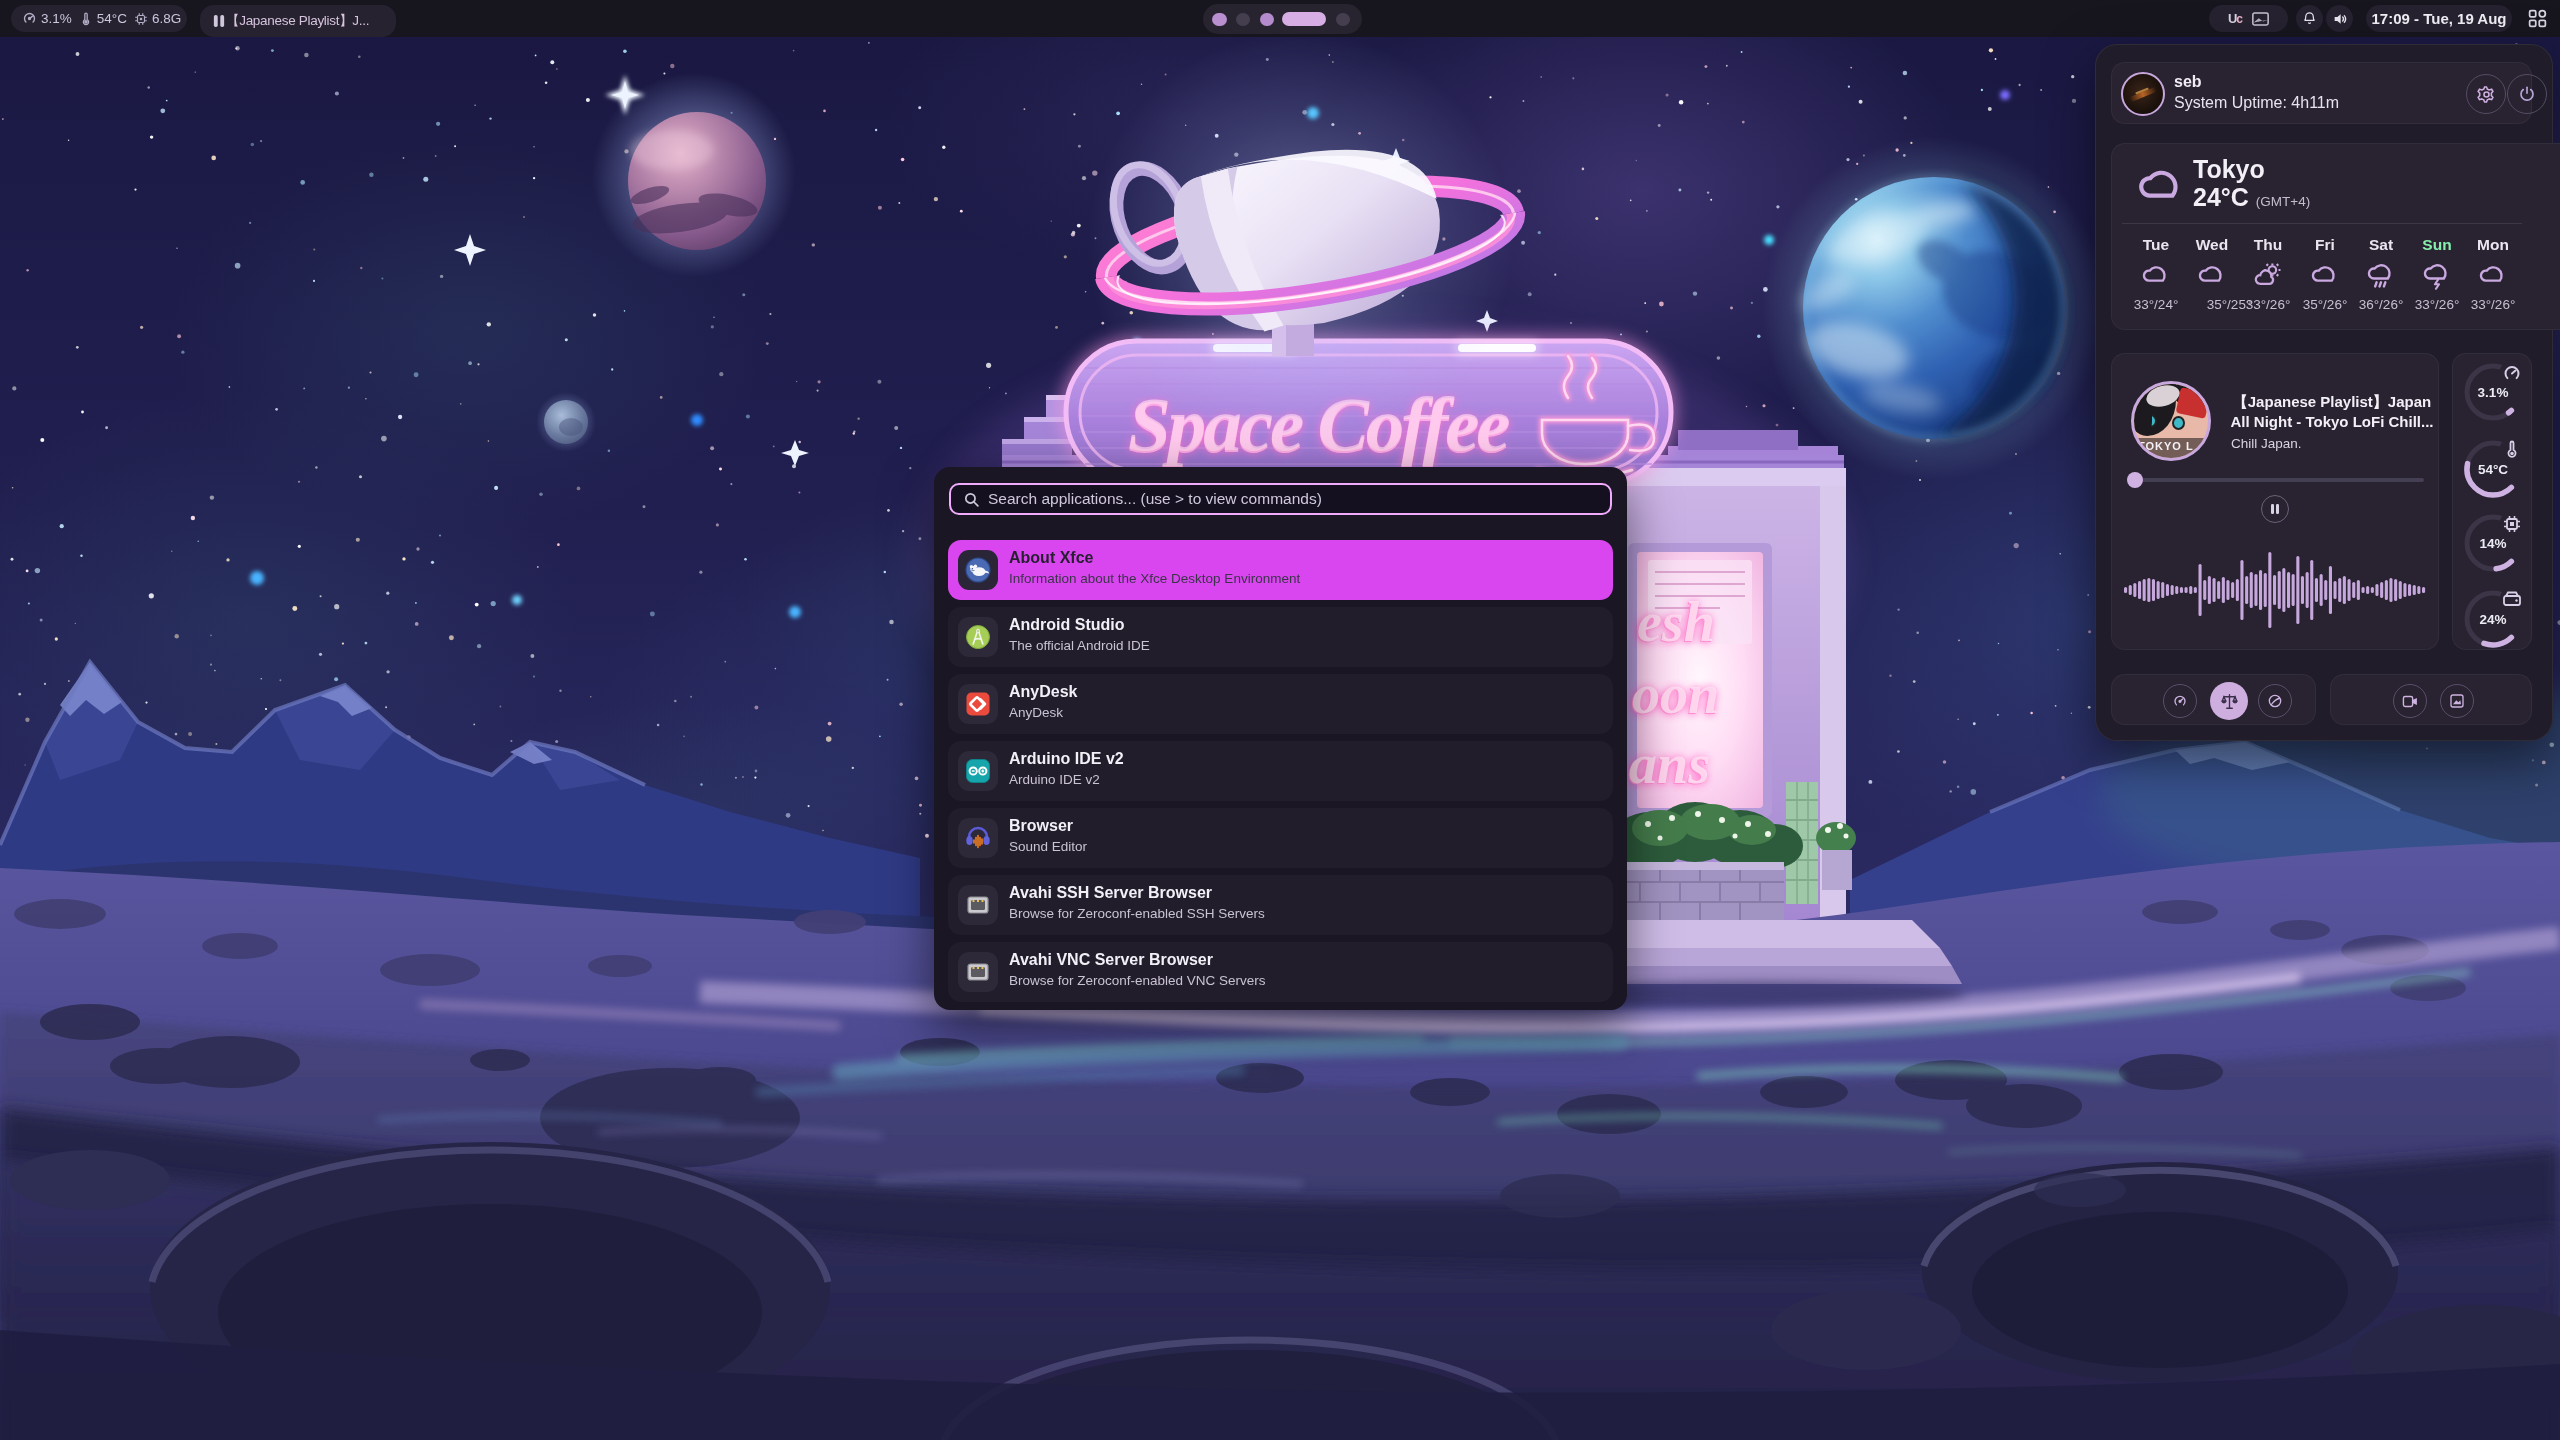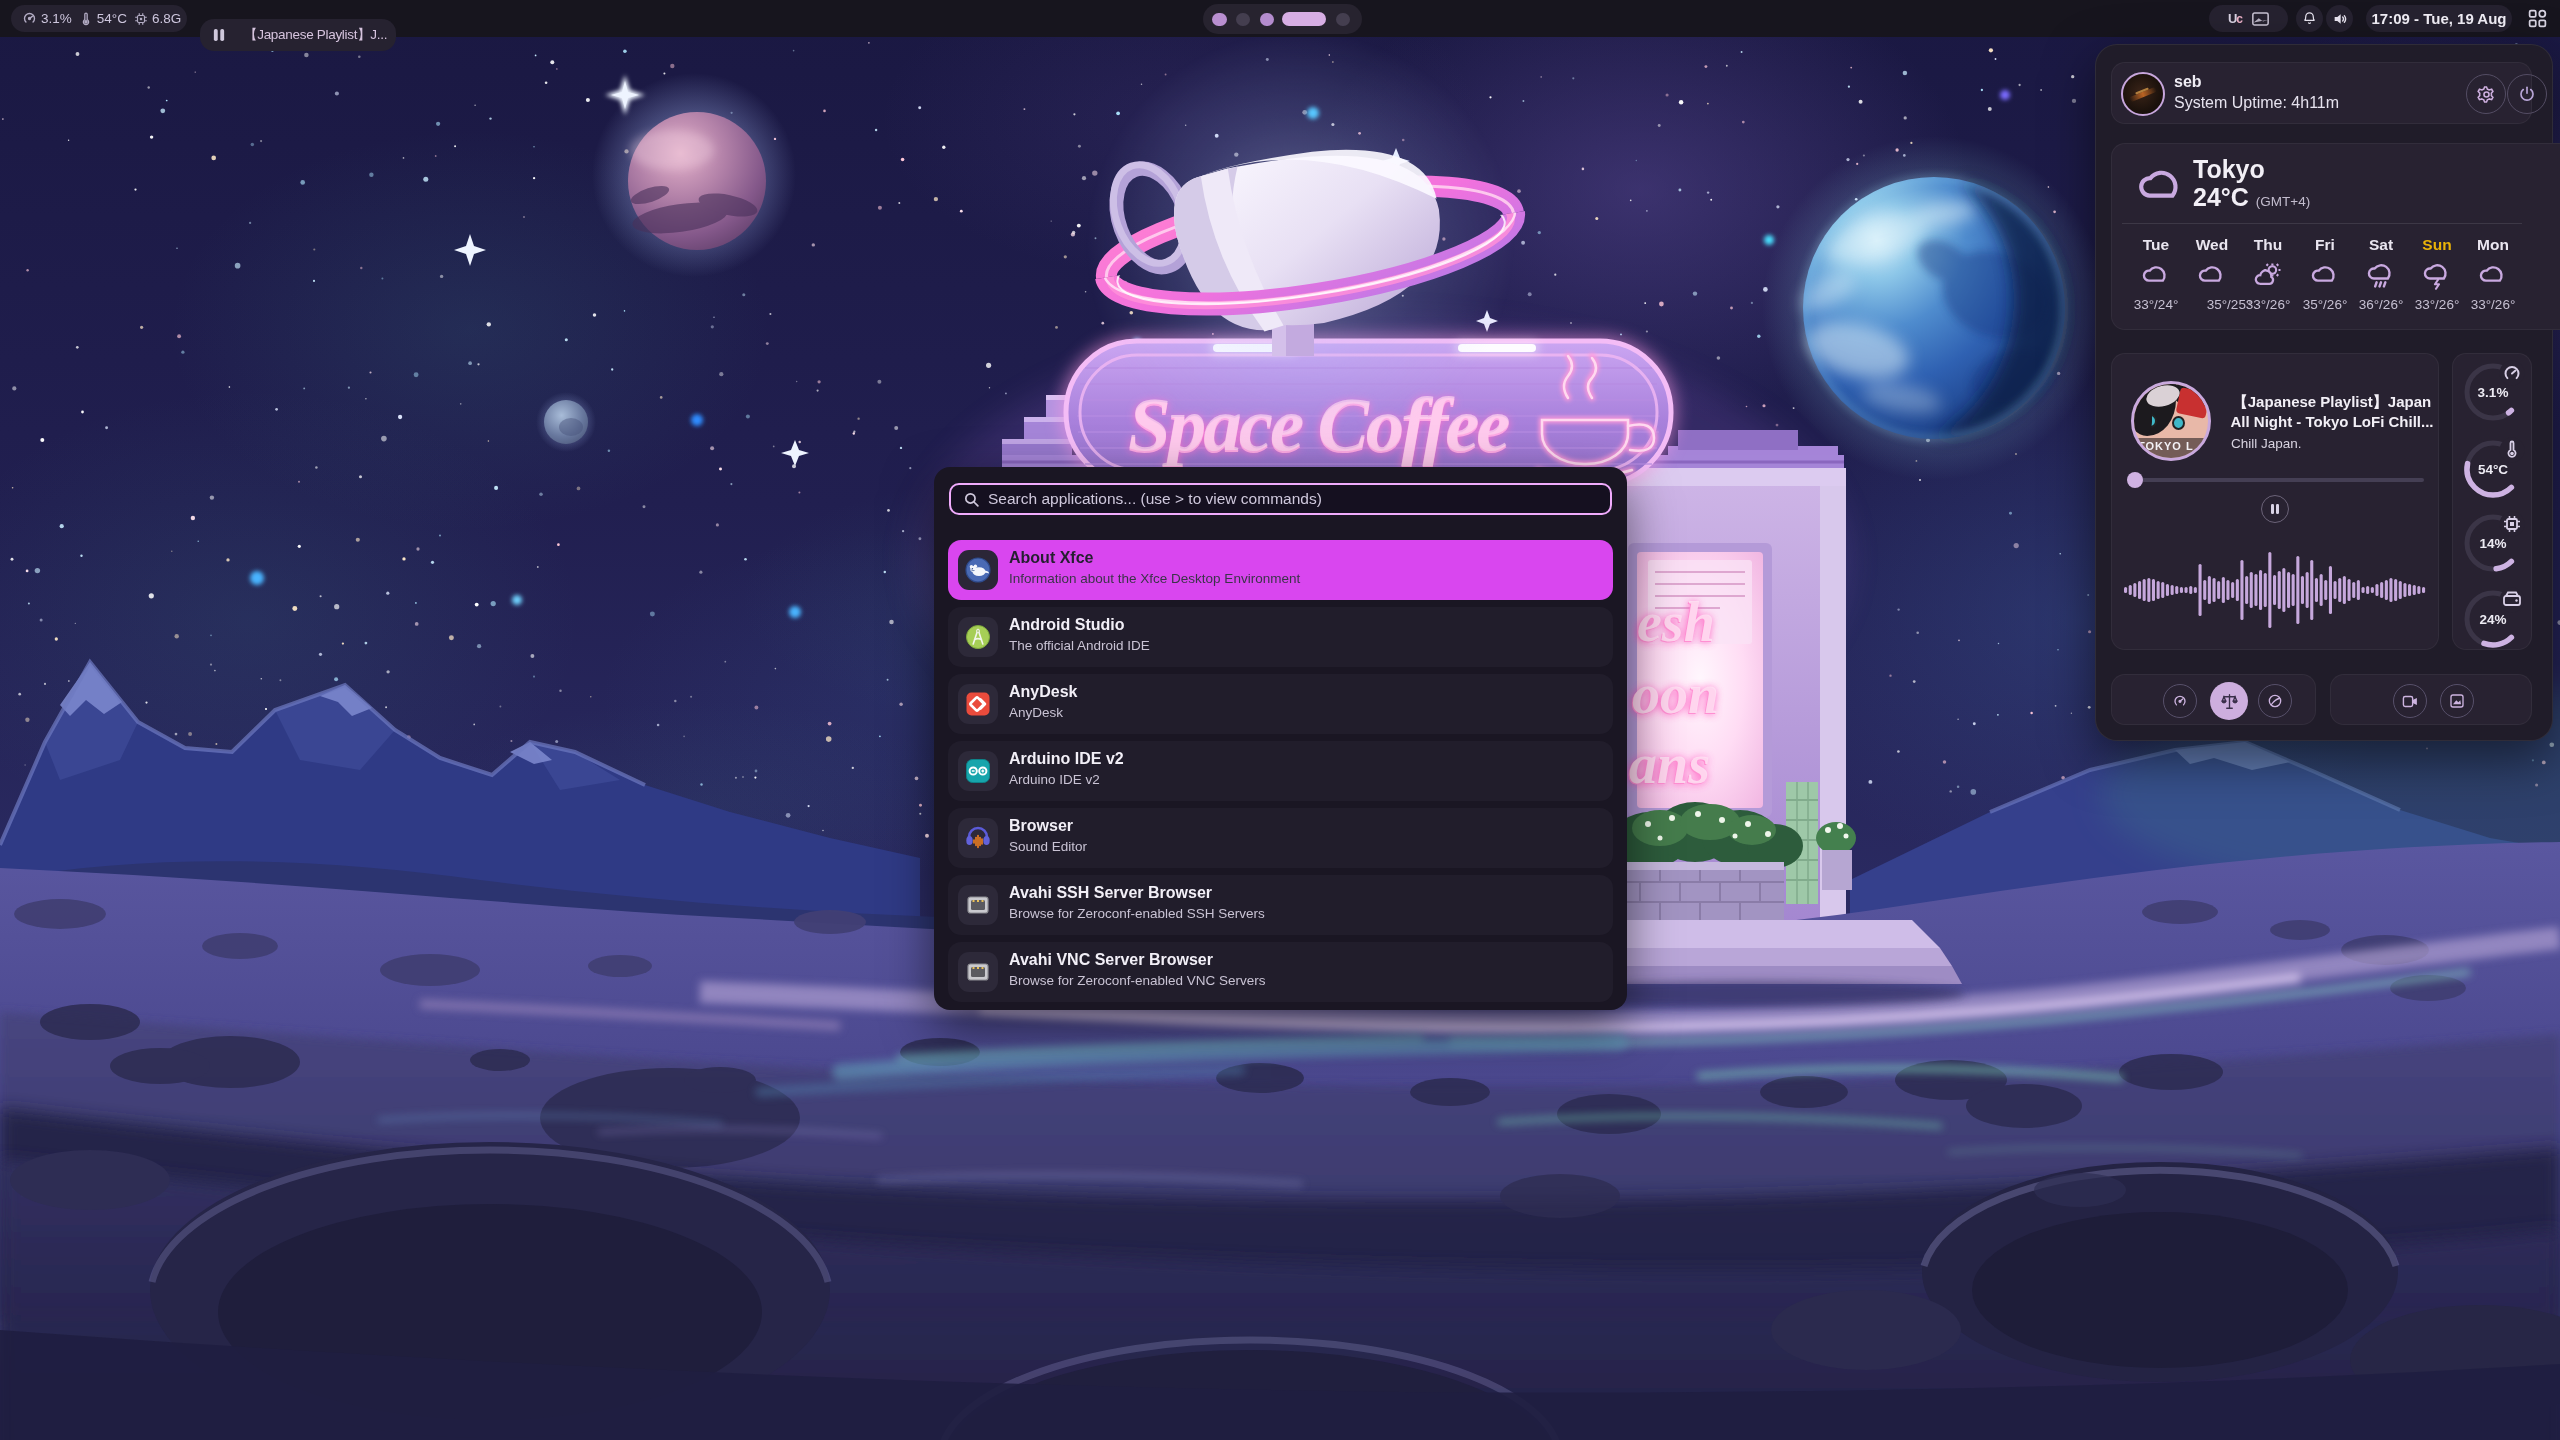--- a/index.html
+++ b/index.html
@@ -1200,21 +1200,21 @@
       </svg>
     <span>54°C</span>
     <svg style="flex:none;margin-left:3px" width="14" height="14" viewBox="0 0 24 24" fill="none" stroke="#b3acc4" stroke-width="2">
         <rect x="6" y="6" width="12" height="12" rx="2"></rect>
         <rect x="10" y="10" width="4" height="4" fill="#b3acc4" stroke="none"></rect>
         <path d="M9 2v4M15 2v4M9 18v4M15 18v4M2 9h4M2 15h4M18 9h4M18 15h4"></path>
       </svg>
     <span>6.8G</span>
   </div>
 
-  <div class="pill" style="left:200px; width:196px; padding:16px 13px; gap:19px; color:#d6c4de; white-space:nowrap; overflow:hidden;margin-top:14px;">
+  <div class="pill" style="left:200px; width:196px; padding:16px 13px; gap:1px; color:#d6c4de; white-space:nowrap; overflow:hidden;">
     <svg style="flex:none" width="12" height="14" viewBox="0 0 14 16">
         <rect x="1" y="1" width="4.5" height="14" rx="2" fill="#cfc8dc"></rect>
         <rect x="8.5" y="1" width="4.5" height="14" rx="2" fill="#cfc8dc"></rect>
       </svg>
     <span style="font-size:13.5px; letter-spacing:-0.3px;">【Japanese Playlist】J...</span>
   </div>
 
   <div class="pill" style="left:1203px; width:159px; top:4px; height:30px; background:#27232f; border-radius:15px;">
     <div class="abs" style="left:9px; top:9px; width:15px; height:13px; border-radius:7px; background:#b98fd0;"></div>
     <div class="abs" style="left:33px; top:9px; width:14px; height:13px; border-radius:7px; background:#443e4f;"></div>
@@ -1436,21 +1436,21 @@
 <div class="abs" style="left:198px; top:118px; width:30px; height:28px;"><svg width="30" height="26" viewBox="0 0 24 20" fill="none" stroke="#c9a9e0" stroke-width="1.9">
           <path d="M17.5 14.5 H6.5 a4 4 0 1 1 .4 -7.96 A5.2 5.2 0 1 1 17.5 14.5 Z"></path>
         </svg></div>
 <div class="abs" style="left:184px; top:153px; width:58px; text-align:center; font-size:13.5px; color:#c6c0d2;">35°/26°</div>
 <div class="abs" style="left:240px; top:92px; width:58px; text-align:center; font-size:15.5px; font-weight:bold; color:#eae6f0;">Sat</div>
 <div class="abs" style="left:254px; top:118px; width:30px; height:28px;"><svg width="30" height="28" viewBox="0 0 24 22" fill="none" stroke="#c9a9e0" stroke-width="1.9">
           <path d="M17.5 13 H6.5 a4 4 0 1 1 .4 -7.96 A5.2 5.2 0 1 1 17.5 13 Z"></path>
           <path d="M8.5 16 l-1.2 3.4 M12 16 l-1.2 3.4 M15.5 16 l-1.2 3.4" stroke-linecap="round"></path>
         </svg></div>
 <div class="abs" style="left:240px; top:153px; width:58px; text-align:center; font-size:13.5px; color:#c6c0d2;">36°/26°</div>
-<div class="abs" style="left:296px; top:92px; width:58px; text-align:center; font-size:15.5px; font-weight:bold; color:#eab308;">Sun</div>
+<div class="abs" style="left:296px; top:92px; width:58px; text-align:center; font-size:15.5px; font-weight:bold; color:#86efac;">Sun</div>
 <div class="abs" style="left:310px; top:118px; width:30px; height:28px;"><svg width="30" height="28" viewBox="0 0 24 22" fill="none" stroke="#c9a9e0" stroke-width="1.9">
           <path d="M17.5 13 H6.5 a4 4 0 1 1 .4 -7.96 A5.2 5.2 0 1 1 17.5 13 Z"></path>
           <path d="M12.8 14 l-2.4 3.6 h3.2 l-2.4 3.6" stroke-linecap="round" stroke-linejoin="round" stroke-width="1.7"></path>
         </svg></div>
 <div class="abs" style="left:296px; top:153px; width:58px; text-align:center; font-size:13.5px; color:#c6c0d2;">33°/26°</div>
 <div class="abs" style="left:352px; top:92px; width:58px; text-align:center; font-size:15.5px; font-weight:bold; color:#eae6f0;">Mon</div>
 <div class="abs" style="left:366px; top:118px; width:30px; height:28px;"><svg width="30" height="26" viewBox="0 0 24 20" fill="none" stroke="#c9a9e0" stroke-width="1.9">
           <path d="M17.5 14.5 H6.5 a4 4 0 1 1 .4 -7.96 A5.2 5.2 0 1 1 17.5 14.5 Z"></path>
         </svg></div>
 <div class="abs" style="left:352px; top:153px; width:58px; text-align:center; font-size:13.5px; color:#c6c0d2;">33°/26°</div>

